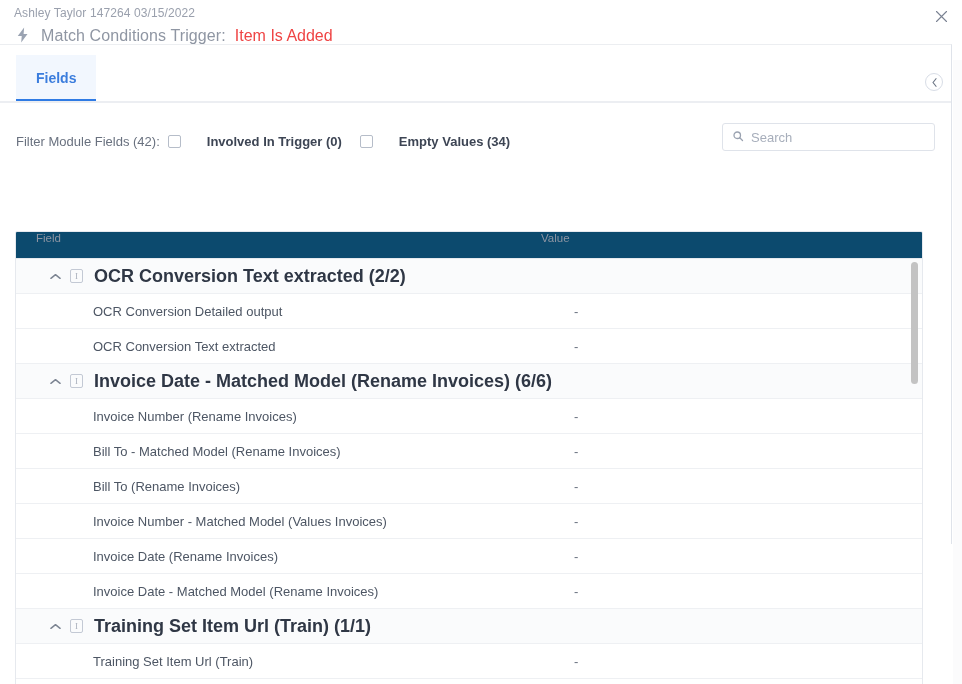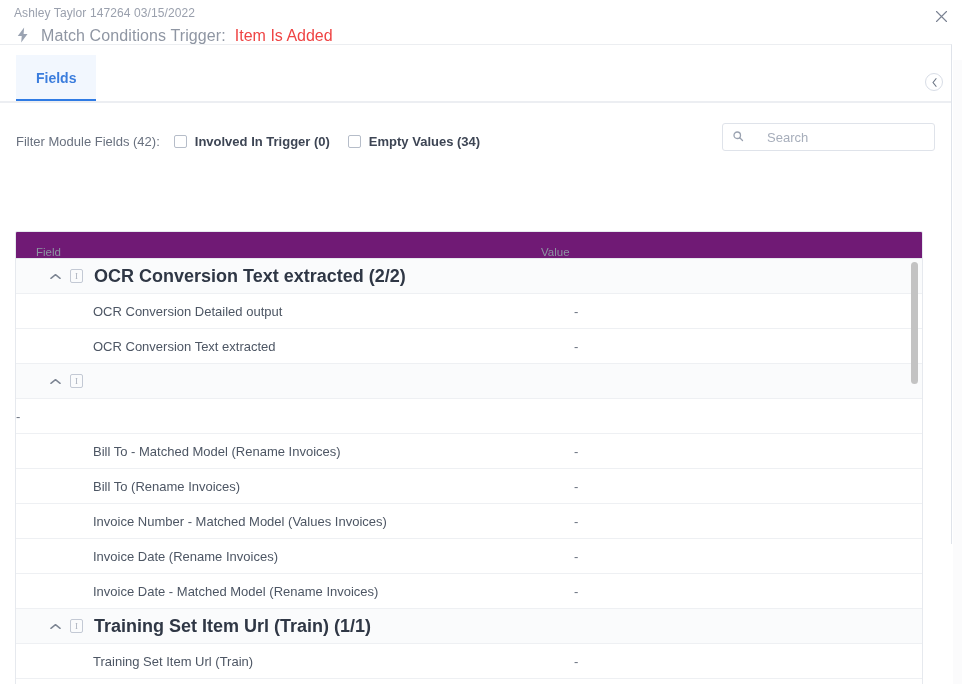--- a/index.html
+++ b/index.html
@@ -59,50 +59,50 @@
     background: #fff; display: flex; align-items: center; justify-content: center;
     cursor: pointer; color: #6d7685;
   }
   .collapse-btn svg { width: 7px; height: 9px; display: block; }
 
   
   .filterbar {
     position: relative; height: 44px; margin-top: 16px; padding: 0 16px;
     display: flex; align-items: center;
   }
-  .filter-label { font-size: 13px; color: #69717f; margin-right: 14px; white-space: nowrap; }
+  .filter-label { font-size: 13px; color: #69717f; margin-right: 8px; white-space: nowrap; }
   .chk-group { display: flex; align-items: center; gap: 18px; }
-  .chk { display: flex; align-items: center; gap: 8px; cursor: pointer; }
+  .chk { display: flex; align-items: center; gap: 26px; cursor: pointer; }
   .chk-box {
     width: 13px; height: 13px; border: 1.5px solid #b6bdc9; border-radius: 2px; background: #fff;
     flex: 0 0 auto;
   }
   .chk-label { font-size: 13px; font-weight: bold; color: #3d4554; white-space: nowrap; }
 
   .search-wrap {
     position: absolute; right: 16px; top: 4px;
     width: 213px; height: 28px;
     border: 1px solid #dfe3ea; border-radius: 3px; background: #fff;
-    display: flex; align-items: center; padding: 0 9px; gap: 23px;
+    display: flex; align-items: center; padding: 0 9px; gap: 7px;
   }
   .search-wrap svg { width: 12px; height: 12px; color: #9aa2b0; flex: 0 0 auto; }
   .search-input {
     border: 0; outline: none; width: 100%; height: 100%;
     font-family: "Liberation Sans", sans-serif; font-size: 13px; color: #3d4554; background: transparent;
   }
   .search-input::placeholder { color: #a7aebb; }
 
   
   .table-wrap {
     position: absolute; left: 15px; top: 186px;
     width: 908px; height: 484px;
     border: 1px solid #e6e9ee; border-radius: 2px; background: #fff; overflow: hidden;
   }
   .thead {
-    height: 27px; border-bottom: 1px solid #e6e9ee; display: flex; align-items: flex-end; background: #701a75;
+    height: 27px; border-bottom: 1px solid #e6e9ee; display: flex; align-items: flex-start; background: #0c4a6e;
   }
   .th { font-size: 11.5px; color: #8d95a3; }
   .th-field { padding-left: 20px; width: 525px; }
   .th-value { }
 
   .tbody { position: relative; height: 456px; overflow: hidden; }
 
   .row { display: flex; align-items: center; height: 35px; border-bottom: 1px solid #eef0f3; }
   .row-group { background: #fafbfc; height: 35px; }
   .row-item { background: #ffffff; gap: 33px; }
@@ -236,23 +236,27 @@
             <div class="cell-value value-dash">-</div>
           </div>
           <div class="row row-group">
             <div class="cell-field">
               <span class="chev">
                 <svg viewBox="0 0 12 8" fill="none" stroke="currentColor" stroke-width="1.6" stroke-linecap="round" stroke-linejoin="round">
                   <path d="M1 6l5-4 5 4"></path>
                 </svg>
               </span>
               <span class="type-icon">I</span>
-            </div>
-          </div>
-          <div class="row row-item">
+              <span class="group-label">Invoice Date - Matched Model (Rename Invoices) (6/6)</span>
+            </div>
+          </div>
+          <div class="row row-item">
+            <div class="cell-field">
+              <span class="item-label">Invoice Number (Rename Invoices)</span>
+            </div>
             <div class="cell-value value-dash">-</div>
           </div>
           <div class="row row-item">
             <div class="cell-field">
               <span class="item-label">Bill To - Matched Model (Rename Invoices)</span>
             </div>
             <div class="cell-value value-dash">-</div>
           </div>
           <div class="row row-item">
             <div class="cell-field">

